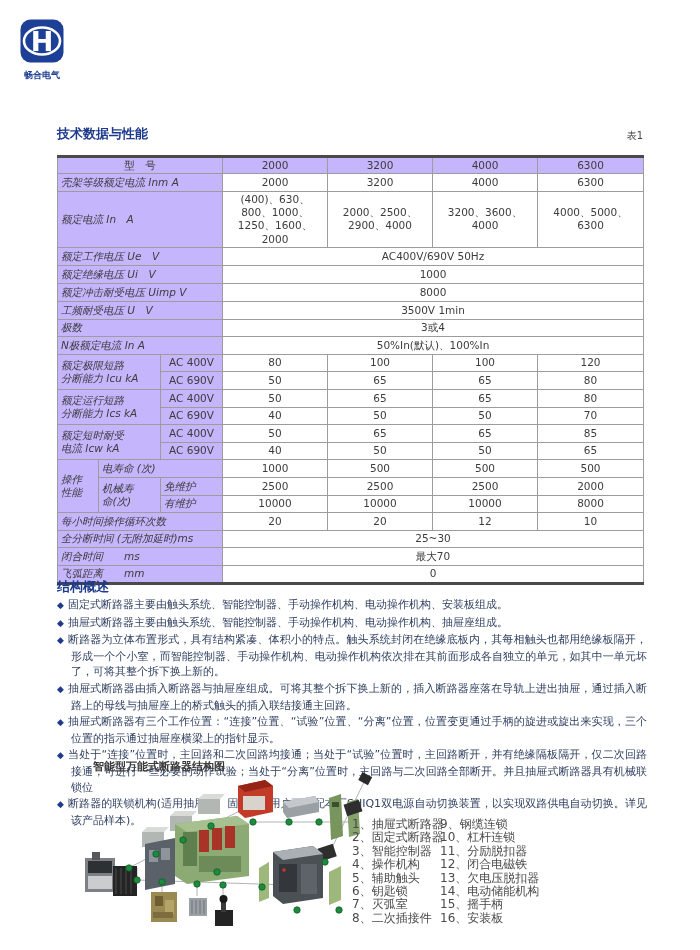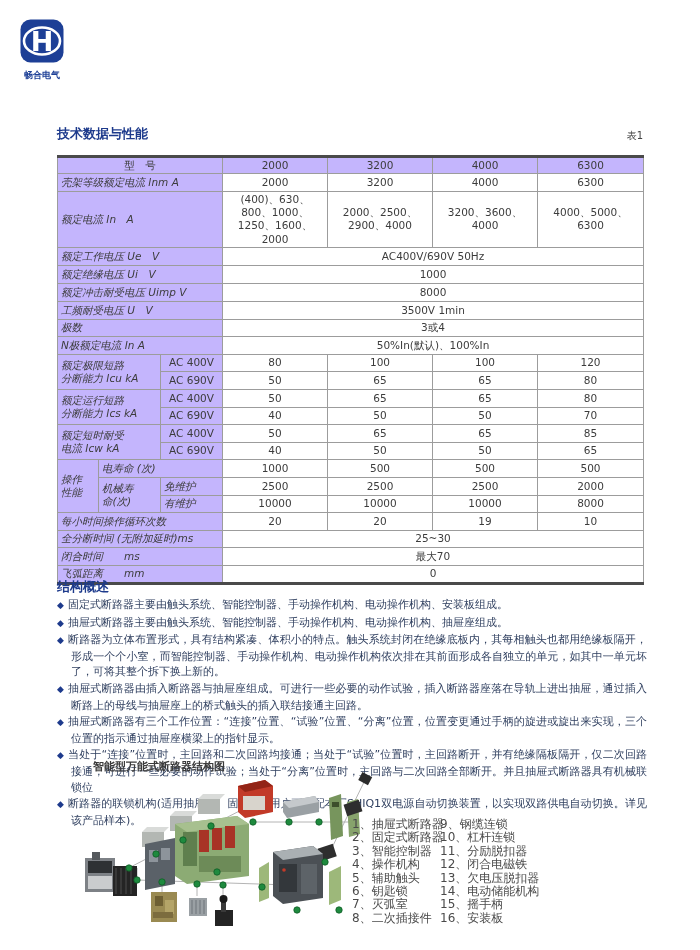--- a/index.html
+++ b/index.html
@@ -196,21 +196,21 @@
           <td class="lbl al">有维护</td>
           <td class="ac">10000</td>
           <td class="ac">10000</td>
           <td class="ac">10000</td>
           <td class="ac">8000</td>
         </tr>
         <tr style="height: 18px;">
           <td colspan="3" class="lbl al">每小时间操作循环次数</td>
           <td class="ac">20</td>
           <td class="ac">20</td>
-          <td class="ac">19</td>
+          <td class="ac">12</td>
           <td class="ac">10</td>
         </tr>
         <tr style="height: 17px;">
           <td colspan="3" class="lbl al">全分断时间 (无附加延时)ms</td>
           <td colspan="4" class="ac">25~30</td>
         </tr>
         <tr style="height: 18px;">
           <td colspan="3" class="lbl al">闭合时间　　ms</td>
           <td colspan="4" class="ac">最大70</td>
         </tr>
@@ -221,21 +221,21 @@
       </tbody>
   </table>
 
   <div class="sec-head" style="top:578px;">
     <span class="sec-title">结构概述</span>
   </div>
   <div class="bullets" id="bullets">
       <div class="bullet"><span class="diamond">◆</span><span>固定式断路器主要由触头系统、智能控制器、手动操作机构、电动操作机构、安装板组成。</span></div>
       <div class="bullet"><span class="diamond">◆</span><span>抽屉式断路器主要由触头系统、智能控制器、手动操作机构、电动操作机构、抽屉座组成。</span></div>
       <div class="bullet"><span class="diamond">◆</span><span>断路器为立体布置形式，具有结构紧凑、体积小的特点。触头系统封闭在绝缘底板内，其每相触头也都用绝缘板隔开，形成一个个小室，而智能控制器、手动操作机构、电动操作机构依次排在其前面形成各自独立的单元，如其中一单元坏了，可将其整个拆下换上新的。</span></div>
-      <div class="bullet"><span class="diamond">◆</span><span>抽屉式断路器由插入断路器与抽屉座组成。可进行一些必要的动作试验，插入断路器座落在导轨上进出抽屉，通过插入断路上的母线与抽屉座上的桥式触头的插入联结接通主回路。</span></div>
+      <div class="bullet"><span class="diamond">◆</span><span>抽屉式断路器由插入断路器与抽屉座组成。可将其整个拆下换上新的，插入断路器座落在导轨上进出抽屉，通过插入断路上的母线与抽屉座上的桥式触头的插入联结接通主回路。</span></div>
       <div class="bullet"><span class="diamond">◆</span><span>抽屉式断路器有三个工作位置：“连接”位置、“试验”位置、“分离”位置，位置变更通过手柄的旋进或旋出来实现，三个位置的指示通过抽屉座横梁上的指针显示。</span></div>
       <div class="bullet"><span class="diamond">◆</span><span>当处于“连接”位置时，主回路和二次回路均接通；当处于“试验”位置时，主回路断开，并有绝缘隔板隔开，仅二次回路接通，可进行一些必要的动作试验；当处于“分离”位置时，主回路与二次回路全部断开。并且抽屉式断路器具有机械联锁位</span></div>
       <div class="bullet"><span class="diamond">◆</span><span>断路器的联锁机构(适用抽屉式、固定式)(用户可选配本厂SHIQ1双电源自动切换装置，以实现双路供电自动切换。详见该产品样本)。</span></div>
     </div>
 
   <div class="diag-caption">智能型万能式断路器结构图</div>
 
   <div class="diagram">
     <svg width="340" height="178" viewBox="0 0 340 178">
 

